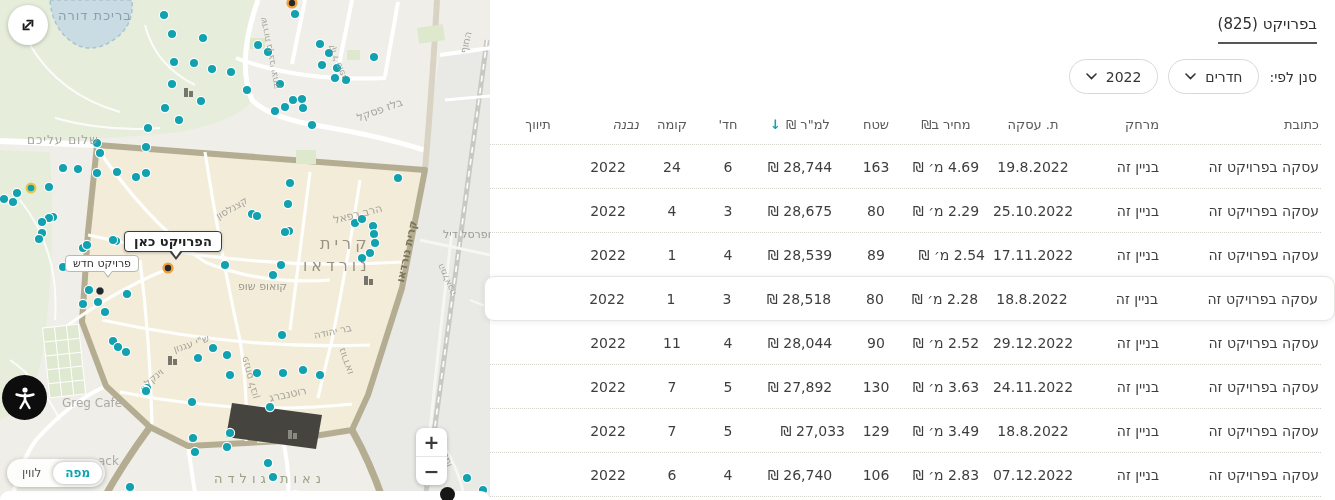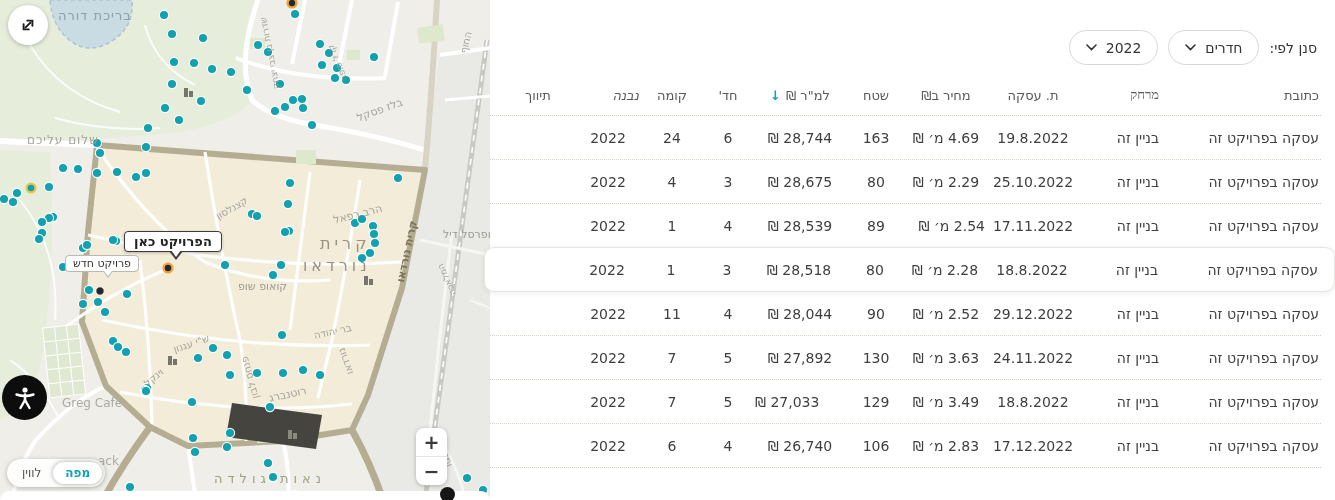--- a/index.html
+++ b/index.html
@@ -329,20 +329,21 @@
       <div class="zoom-btn">+</div>
       <div class="zoom-btn">−</div>
     </div>
 
     <div class="map-bottom-strip"></div>
     <div class="edge-circle"></div>
   </div>
 
   <div class="panel">
     <div class="tabs">
+      <div class="tab active">בפרויקט (825)</div>
     </div>
 
     <div class="filters">
       <span class="filters-label">סנן לפי:</span>
       <div class="pill">
         <span>חדרים</span>
         <svg class="chev" width="11" height="7" viewBox="0 0 11 7">
           <path d="M1,1 L5.5,5.5 L10,1" stroke="#333" stroke-width="1.6" fill="none" stroke-linecap="round"></path>
         </svg>
       </div>
@@ -350,21 +351,21 @@
         <span>2022</span>
         <svg class="chev" width="11" height="7" viewBox="0 0 11 7">
           <path d="M1,1 L5.5,5.5 L10,1" stroke="#333" stroke-width="1.6" fill="none" stroke-linecap="round"></path>
         </svg>
       </div>
     </div>
 
     <div class="table">
       <div class="thead" id="thead">
           <div class="cell hcell" style="width: 160px; text-align: right;">כתובת</div>
-          <div class="cell hcell" style="width: 82px; text-align: right; font-family: Liberation Serif, serif;">מרחק</div>
+          <div class="cell hcell" style="width: 82px; text-align: right;">מרחק</div>
           <div class="cell hcell" style="width: 92px; text-align: center;">ת. עסקה</div>
           <div class="cell hcell" style="width: 82px; text-align: center;">מחיר ב₪</div>
           <div class="cell hcell" style="width: 58px; text-align: center;">שטח</div>
           <div class="cell hcell" style="width: 94px; text-align: center;"><span class="sortwrap">
               <span class="sortarrow">↓</span>
               <span>₪ למ"ר</span>
             </span></div>
           <div class="cell hcell" style="width: 50px; text-align: center;">חד'</div>
           <div class="cell hcell" style="width: 62px; text-align: center;">קומה</div>
           <div class="cell hcell" style="width: 66px; text-align: right; font-style: italic;">נבנה</div>
@@ -442,30 +443,30 @@
             <div class="cell" style="width: 62px; text-align: center;">7</div>
             <div class="cell" style="width: 66px; text-align: center;">2022</div>
             <div class="cell" style="width: 74px; text-align: center;"></div>
           </div>
           <div class="trow">
             <div class="cell" style="width: 160px; text-align: right;">עסקה בפרויקט זה</div>
             <div class="cell" style="width: 82px; text-align: right;">בניין זה</div>
             <div class="cell" style="width: 92px; text-align: center;">18.8.2022</div>
             <div class="cell" style="width: 82px; text-align: center;">3.49 מ׳ ₪</div>
             <div class="cell" style="width: 58px; text-align: center;">129</div>
-            <div class="cell" style="width: 94px; text-align: left;">27,033 ₪</div>
+            <div class="cell" style="width: 94px; text-align: right;">27,033 ₪</div>
             <div class="cell" style="width: 50px; text-align: center;">5</div>
             <div class="cell" style="width: 62px; text-align: center;">7</div>
             <div class="cell" style="width: 66px; text-align: center;">2022</div>
             <div class="cell" style="width: 74px; text-align: center;"></div>
           </div>
           <div class="trow">
             <div class="cell" style="width: 160px; text-align: right;">עסקה בפרויקט זה</div>
             <div class="cell" style="width: 82px; text-align: right;">בניין זה</div>
-            <div class="cell" style="width: 92px; text-align: center;">17.12.2022</div>
+            <div class="cell" style="width: 92px; text-align: center;">07.12.2022</div>
             <div class="cell" style="width: 82px; text-align: center;">2.83 מ׳ ₪</div>
             <div class="cell" style="width: 58px; text-align: center;">106</div>
             <div class="cell" style="width: 94px; text-align: center;">26,740 ₪</div>
             <div class="cell" style="width: 50px; text-align: center;">4</div>
             <div class="cell" style="width: 62px; text-align: center;">6</div>
             <div class="cell" style="width: 66px; text-align: center;">2022</div>
             <div class="cell" style="width: 74px; text-align: center;"></div>
           </div>
         </div>
     </div>

